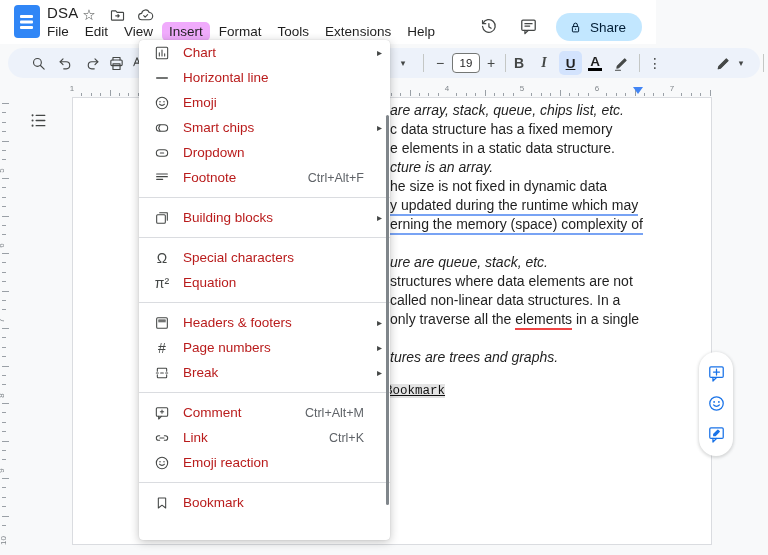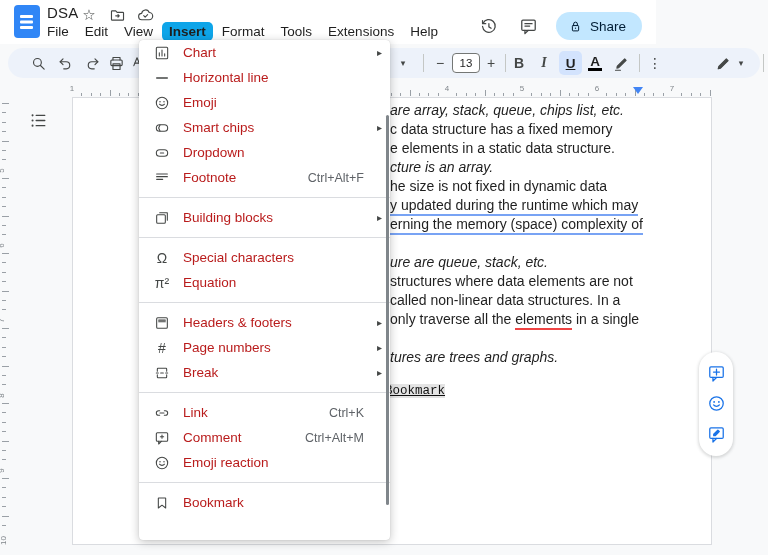--- a/index.html
+++ b/index.html
@@ -8,22 +8,22 @@
 
   
   .header{position:absolute;left:0;top:0;width:656px;height:44px;background:#fff;z-index:6;}
   .docs-logo{position:absolute;left:14px;top:5px;width:26px;height:33px;background:#3086f6;border-radius:4px;cursor:pointer;}
   .docs-logo:before{content:"";position:absolute;left:6px;top:10px;width:13px;height:2.6px;background:#fff;box-shadow:0 5.5px 0 #fff,0 11px 0 #fff;border-radius:1px;}
   .doc-title{position:absolute;left:47px;top:4px;font-size:15px;color:#1f1f1f;letter-spacing:.2px;}
   .title-icons{position:absolute;left:80px;top:6px;display:flex;gap:10px;align-items:center;color:#444746;}
   .ticon{width:18px;height:18px;display:flex;align-items:center;justify-content:center;font-size:15px;color:#444746;cursor:pointer;}
   .menubar{position:absolute;left:40px;top:22px;display:flex;}
   .mb-item{font-size:13.5px;color:#1f1f1f;padding:2px 7px;margin-right:2px;border-radius:5px;cursor:pointer;}
-  .mb-item.active{background:#0ea5e9;font-weight:bold;}
-  .tb-right{position:absolute;right:14px;top:4px;height:44px;display:flex;align-items:center;gap:14px;}
+  .mb-item.active{background:#f0abfc;}
+  .tb-right{position:absolute;right:14px;top:13px;height:44px;display:flex;align-items:flex-start;gap:14px;}
   .round-btn{width:26px;height:26px;display:flex;align-items:center;justify-content:center;cursor:pointer;}
   .share-btn{height:28px;background:#c2e7ff;border-radius:14px;display:flex;align-items:center;padding:0 16px 0 12px;gap:7px;cursor:pointer;}
   .share-btn span{font-size:13.5px;font-weight:500;color:#001d35;}
 
   
   .toolbar{position:absolute;left:8px;top:48px;width:752px;height:30px;background:#edf2fa;border-radius:15px;z-index:5;}
   .tool{position:absolute;top:0;height:30px;display:flex;align-items:center;justify-content:center;color:#444746;cursor:pointer;}
   .tdiv{position:absolute;top:6px;width:1px;height:18px;background:#c4c7c5;}
   .fs-box{position:absolute;left:444px;top:5px;width:26px;height:18px;border:1px solid #747775;border-radius:4px;background:#fff;font-size:11.5px;color:#1f1f1f;display:flex;align-items:center;justify-content:center;cursor:text;}
   .bld{font-size:14px;font-weight:700;}
@@ -158,21 +158,21 @@
     <span class="tool" style="left:122px;width:18px;">
         <svg width="17" height="17" viewBox="0 0 24 24" fill="none" stroke="#444746" stroke-width="1.6" stroke-linecap="round" stroke-linejoin="round">
           <path d="M4 15 8.5 4 13 15"></path>
           <path d="M5.7 11.5h5.6"></path>
           <path d="M13.5 16.5l3 3L22 14"></path>
         </svg>
       </span>
     <span class="tool caret" style="left:389px;width:12px;">▾</span>
     <span class="tdiv" style="left:415px;"></span>
     <span class="tool" style="left:424px;width:16px;font-size:14px;">−</span>
-    <span class="fs-box">13</span>
+    <span class="fs-box">19</span>
     <span class="tool" style="left:475px;width:16px;font-size:14px;">+</span>
     <span class="tdiv" style="left:497px;"></span>
     <span class="tool bld" style="left:503px;width:16px;">B</span>
     <span class="tool itl" style="left:529px;width:14px;">I</span>
     <span class="uchip">U</span>
     <span class="tool acolor" style="left:579px;width:16px;">
         <span>A</span>
         <b></b>
       </span>
     <span class="tool" style="left:604px;width:18px;">
@@ -491,41 +491,41 @@
             </svg>
           </span>
           <span class="mi-label">Break</span>
           <span class="mi-spacer"></span>
           <span class="mi-arrow">▸</span>
         </div>
         <div class="menu-div"></div>
         <div class="mi">
           <span class="mi-icon">
             <svg width="16" height="16" viewBox="0 0 24 24" fill="none" stroke="#444746" stroke-width="1.6" stroke-linecap="round" stroke-linejoin="round">
+              <rect x="3.5" y="4" width="17" height="13" rx="1.5"></rect>
+              <path d="M7 17v4l4-4"></path>
+              <path d="M12 7.5v5M9.5 10h5"></path>
+            </svg>
+          </span>
+          <span class="mi-label">Comment</span>
+          <span class="mi-spacer"></span>
+          <span class="mi-short">Ctrl+Alt+M</span>
+          <span class="mi-arrow"></span>
+        </div>
+        <div class="mi">
+          <span class="mi-icon">
+            <svg width="16" height="16" viewBox="0 0 24 24" fill="none" stroke="#444746" stroke-width="1.6" stroke-linecap="round" stroke-linejoin="round">
               <path d="M9 12h6"></path>
               <path d="M8.5 8.5H7a3.5 3.5 0 0 0 0 7h1.5"></path>
               <path d="M15.5 8.5H17a3.5 3.5 0 0 1 0 7h-1.5"></path>
             </svg>
           </span>
           <span class="mi-label">Link</span>
           <span class="mi-spacer"></span>
           <span class="mi-short">Ctrl+K</span>
-          <span class="mi-arrow"></span>
-        </div>
-        <div class="mi">
-          <span class="mi-icon">
-            <svg width="16" height="16" viewBox="0 0 24 24" fill="none" stroke="#444746" stroke-width="1.6" stroke-linecap="round" stroke-linejoin="round">
-              <rect x="3.5" y="4" width="17" height="13" rx="1.5"></rect>
-              <path d="M7 17v4l4-4"></path>
-              <path d="M12 7.5v5M9.5 10h5"></path>
-            </svg>
-          </span>
-          <span class="mi-label">Comment</span>
-          <span class="mi-spacer"></span>
-          <span class="mi-short">Ctrl+Alt+M</span>
           <span class="mi-arrow"></span>
         </div>
         <div class="mi">
           <span class="mi-icon">
             <svg width="16" height="16" viewBox="0 0 24 24" fill="none" stroke="#444746" stroke-width="1.6" stroke-linecap="round" stroke-linejoin="round">
               <circle cx="12" cy="12" r="8.5"></circle>
               <circle cx="9" cy="10" r="1.1" fill="#444746" stroke="none"></circle>
               <circle cx="15" cy="10" r="1.1" fill="#444746" stroke="none"></circle>
               <path d="M8.3 13.8a4.8 4.8 0 0 0 7.4 0"></path>
             </svg>

